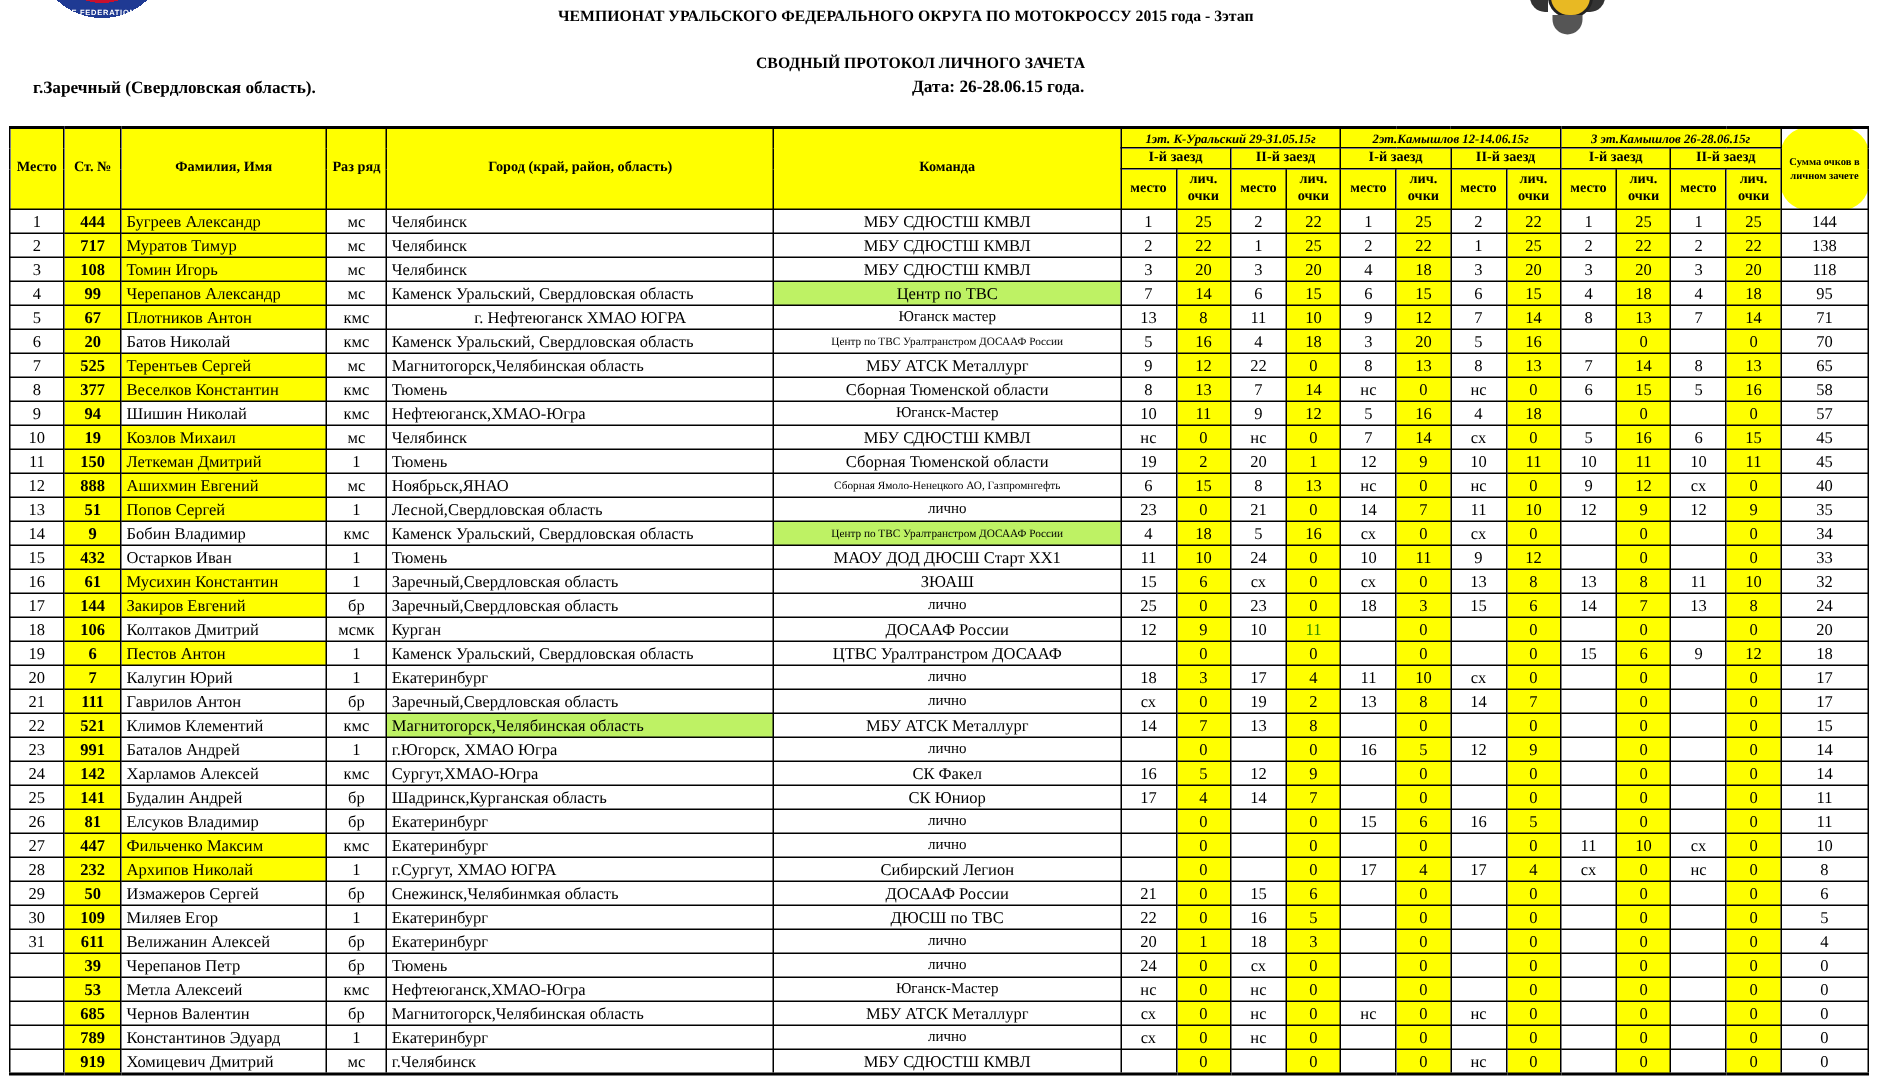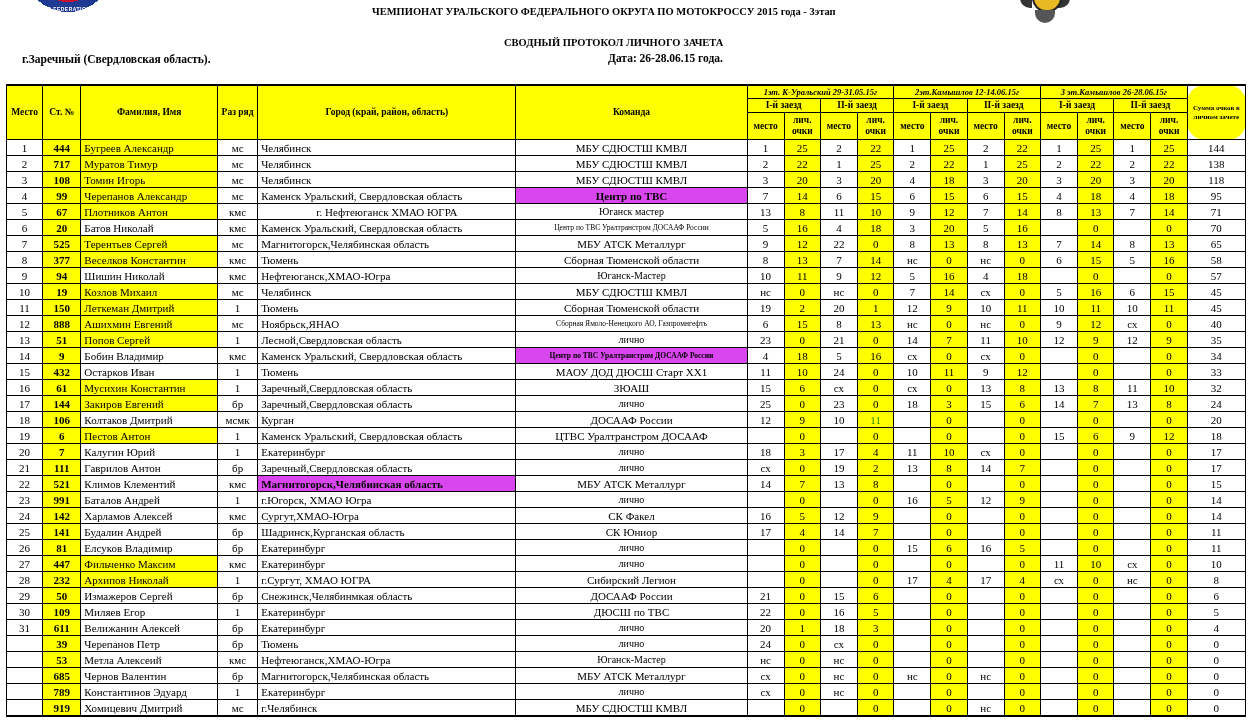--- a/index.html
+++ b/index.html
@@ -26,21 +26,21 @@
   th.stage{font-style:italic;font-size:8.5px;}
   th.small{font-size:7px;line-height:9px;}
   .num{font-weight:bold;background:#ffff00;}
   .name{text-align:left;padding-left:3px;margin-left:12px;}
   .city{text-align:left;padding-left:3px;}
   .team{font-size:11px;}
   .team.small{font-size:7.5px;}
   .team.mid{font-size:10px;}
   .pts{background:#ffff00;}
   .hl{background:#ffff00;}
-  .orange{background:#d946ef;font-weight:bold;}
+  .orange{background:#bef264;}
   .green{color:#2e8b00;}
   thead .outer-top th{border-top:2px solid #000;text-align:center;}
   tbody tr:last-child td{border-bottom:2px solid #000;}
 </style>
 </head>
 <body>
 
 <div class="logo-left">
     <span>CYCLE FEDERATION OF</span>
   </div>

